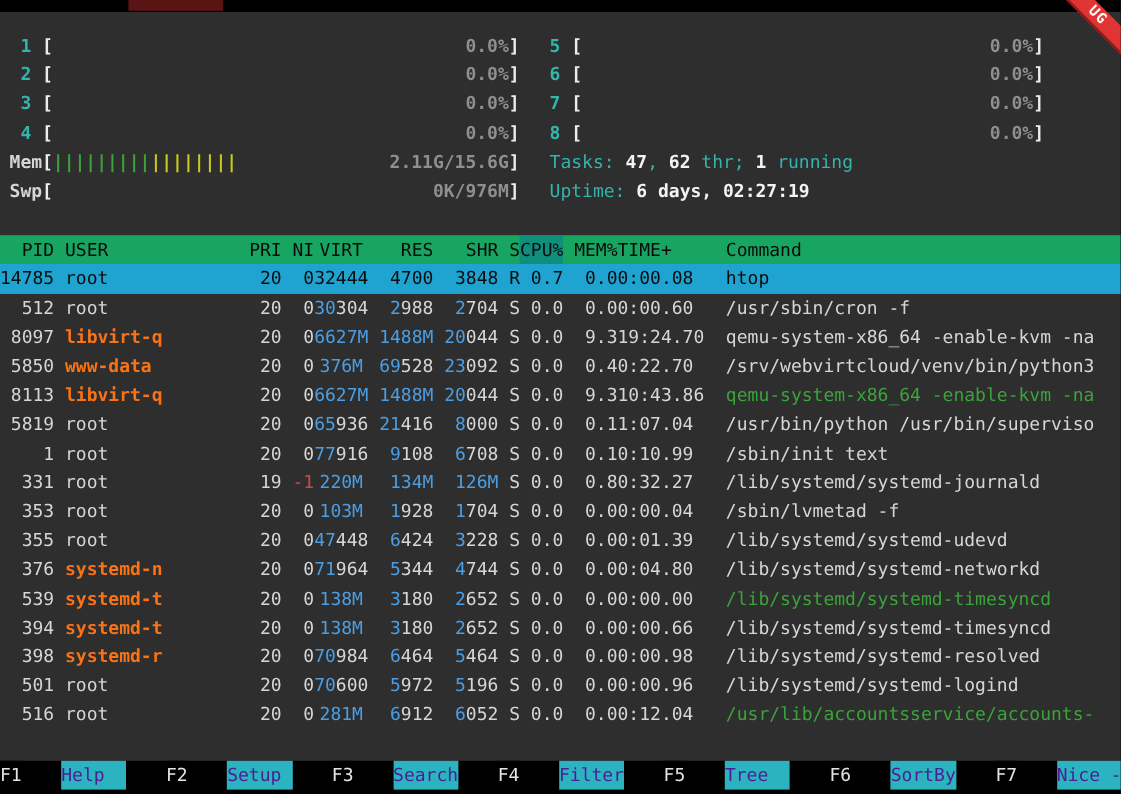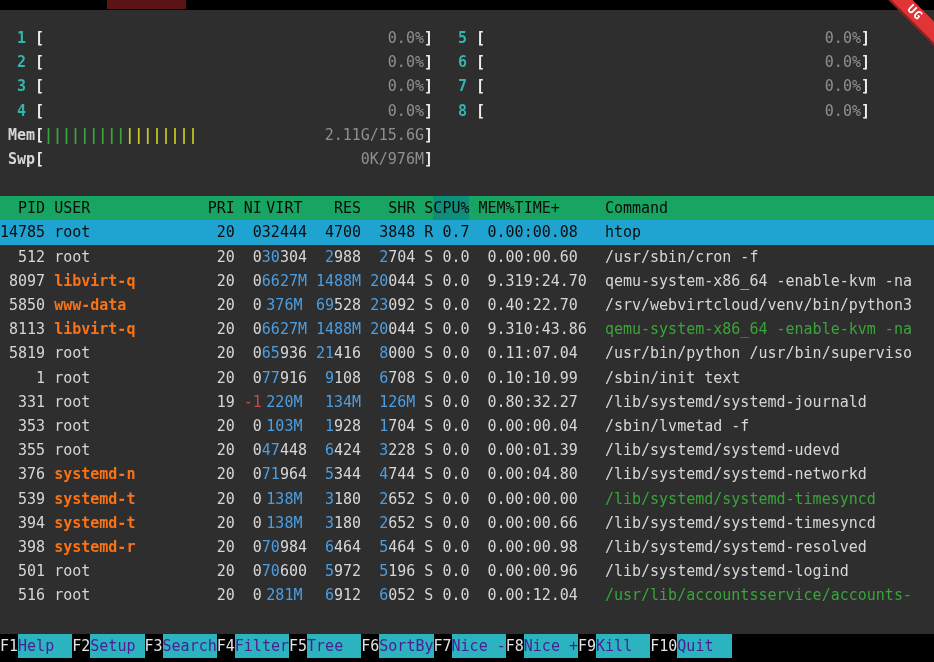--- a/index.html
+++ b/index.html
@@ -21,21 +21,21 @@
   .term { position:absolute; top:10px; left:0; right:0; }
   .meters { display:flex; padding-top:16px; }
   .m-left { width:433px; flex:none; padding-left:8px; }
   .m-right { flex:1; padding-left:16px; }
   .meter { display:flex; white-space:pre; }
   .m-right .meter { width:421px; }
   .mnum { width:27px; text-align:center; color:var(--cyan,#33b4ac); font-weight:bold; }
   .mname { width:27px;font-weight:bold; }
   .br { color:#ececec; font-weight:bold; }
   .mfill { flex:1; }
-  .mpct { color:#8f8f8f; font-weight:normal; }
+  .mpct { color:#8f8f8f; font-weight:bold; }
   .bar-g { color:var(--green,#3aa43a); font-weight:bold; }
   .bar-y { color:var(--yellow,#c9c91f); font-weight:bold; }
   .statline { padding-left:9px; white-space:pre; }
   .t-cyan { color:var(--cyan,#33b4ac); }
   .t-bold { color:#f3f3f3; font-weight:bold; }
   .t-blue { color:var(--blue,#4b9ee3); }
   .t-green { color:var(--green,#3aa43a); }
   .t-red { color:var(--red,#c94a4a); }
   .t-dim { color:#f97316; font-weight:bold; }
   .table { margin-top:25px; }
@@ -51,21 +51,21 @@
   .c-virt { width:5ch; text-align:center; }
   .c-res { width:6ch; text-align:right; }
   .c-shr { width:6ch; text-align:right; }
   .c-s { width:2ch; text-align:right; }
   .c-cpu { width:4ch; text-align:right; }
   .c-mem { width:5ch; text-align:right; }
   .c-time { width:8ch; text-align:left; }
   .c-cmd { flex:1; margin-left:2ch; overflow:hidden; }
   .fnbar {
     position:absolute; bottom:0; left:0; width:100%; height:28px; background:#000;
-    display:flex; align-items:flex-start; white-space:pre; line-height:24px; z-index:6;
+    display:flex; align-items:flex-start; white-space:pre; line-height:24px; z-index:6;gap:33px;
   }
   .fk-key { color:#e3e3e3; background:#000; }
   .fk-label { color:#4c1d95; background:var(--fn_label_bg,#2bb3c0); }
 </style>
 </head>
 <body>
 
 <div class="screen">
   <div class="topbar">
     <div class="toptab"></div>
@@ -84,20 +84,22 @@
           <div class="meter"><span class="mname">Mem</span><span class="br">[</span><span class="bar-g">|||||||||</span><span class="bar-y">||||||||</span><span class="mfill"></span><span class="mpct">2.11G/15.6G</span><span class="br">]</span></div>
           <div class="meter"><span class="mname">Swp</span><span class="br">[</span><span class="mfill"></span><span class="mpct">0K/976M</span><span class="br">]</span></div>
         </div>
       <div class="m-right">
         <div id="meters-right-cpus">
             <div class="meter"><span class="mnum">5</span><span class="br">[</span><span class="mfill"></span><span class="mpct">0.0%</span><span class="br">]</span></div>
             <div class="meter"><span class="mnum">6</span><span class="br">[</span><span class="mfill"></span><span class="mpct">0.0%</span><span class="br">]</span></div>
             <div class="meter"><span class="mnum">7</span><span class="br">[</span><span class="mfill"></span><span class="mpct">0.0%</span><span class="br">]</span></div>
             <div class="meter"><span class="mnum">8</span><span class="br">[</span><span class="mfill"></span><span class="mpct">0.0%</span><span class="br">]</span></div>
           </div>
+        <div class="statline" id="stat-tasks"><span class="t-cyan">Tasks: </span><span class="t-bold">47</span><span class="t-cyan">, </span><span class="t-bold">62</span><span class="t-cyan"> thr; </span><span class="t-bold">1</span><span class="t-cyan"> running</span></div>
+        <div class="statline" id="stat-uptime"><span class="t-cyan">Uptime: </span><span class="t-bold">6 days, 02:27:19</span></div>
       </div>
     </div>
 
     <div class="table">
       <div class="hrow" id="table-header"><span class="c-pid">PID</span><span class="c-user">USER</span><span class="c-pri">PRI</span><span class="c-ni">NI</span><span class="c-virt">VIRT</span><span class="c-res">RES</span><span class="c-shr">SHR</span><span class="c-s">S</span><span class="c-cpu sortcol">CPU%</span><span class="c-mem">MEM%</span><span class="c-time">TIME+</span><span class="c-cmd">Command</span></div>
       <div id="table-rows">
           <div class="row sel"><span class="c-pid">14785</span><span class="c-user"><span>root</span></span><span class="c-pri">20</span><span class="c-ni"><span>0</span></span><span class="c-virt">32444</span><span class="c-res">4700</span><span class="c-shr">3848</span><span class="c-s">R</span><span class="c-cpu">0.7</span><span class="c-mem">0.0</span><span class="c-time">0:00.08</span><span class="c-cmd"><span>htop</span></span></div>
           <div class="row"><span class="c-pid">512</span><span class="c-user"><span>root</span></span><span class="c-pri">20</span><span class="c-ni"><span>0</span></span><span class="c-virt"><span class="t-blue">30</span><span>304</span></span><span class="c-res"><span class="t-blue">2</span><span>988</span></span><span class="c-shr"><span class="t-blue">2</span><span>704</span></span><span class="c-s">S</span><span class="c-cpu">0.0</span><span class="c-mem">0.0</span><span class="c-time">0:00.60</span><span class="c-cmd"><span>/usr/sbin/cron -f</span></span></div>
           <div class="row"><span class="c-pid">8097</span><span class="c-user"><span class="t-dim">libvirt-q</span></span><span class="c-pri">20</span><span class="c-ni"><span>0</span></span><span class="c-virt"><span class="t-blue">6627M</span></span><span class="c-res"><span class="t-blue">1488M</span></span><span class="c-shr"><span class="t-blue">20</span><span>044</span></span><span class="c-s">S</span><span class="c-cpu">0.0</span><span class="c-mem">9.3</span><span class="c-time">19:24.70</span><span class="c-cmd"><span>qemu-system-x86_64 -enable-kvm -na</span></span></div>
           <div class="row"><span class="c-pid">5850</span><span class="c-user"><span class="t-dim">www-data</span></span><span class="c-pri">20</span><span class="c-ni"><span>0</span></span><span class="c-virt"><span class="t-blue">376M</span></span><span class="c-res"><span class="t-blue">69</span><span>528</span></span><span class="c-shr"><span class="t-blue">23</span><span>092</span></span><span class="c-s">S</span><span class="c-cpu">0.0</span><span class="c-mem">0.4</span><span class="c-time">0:22.70</span><span class="c-cmd"><span>/srv/webvirtcloud/venv/bin/python3</span></span></div>

